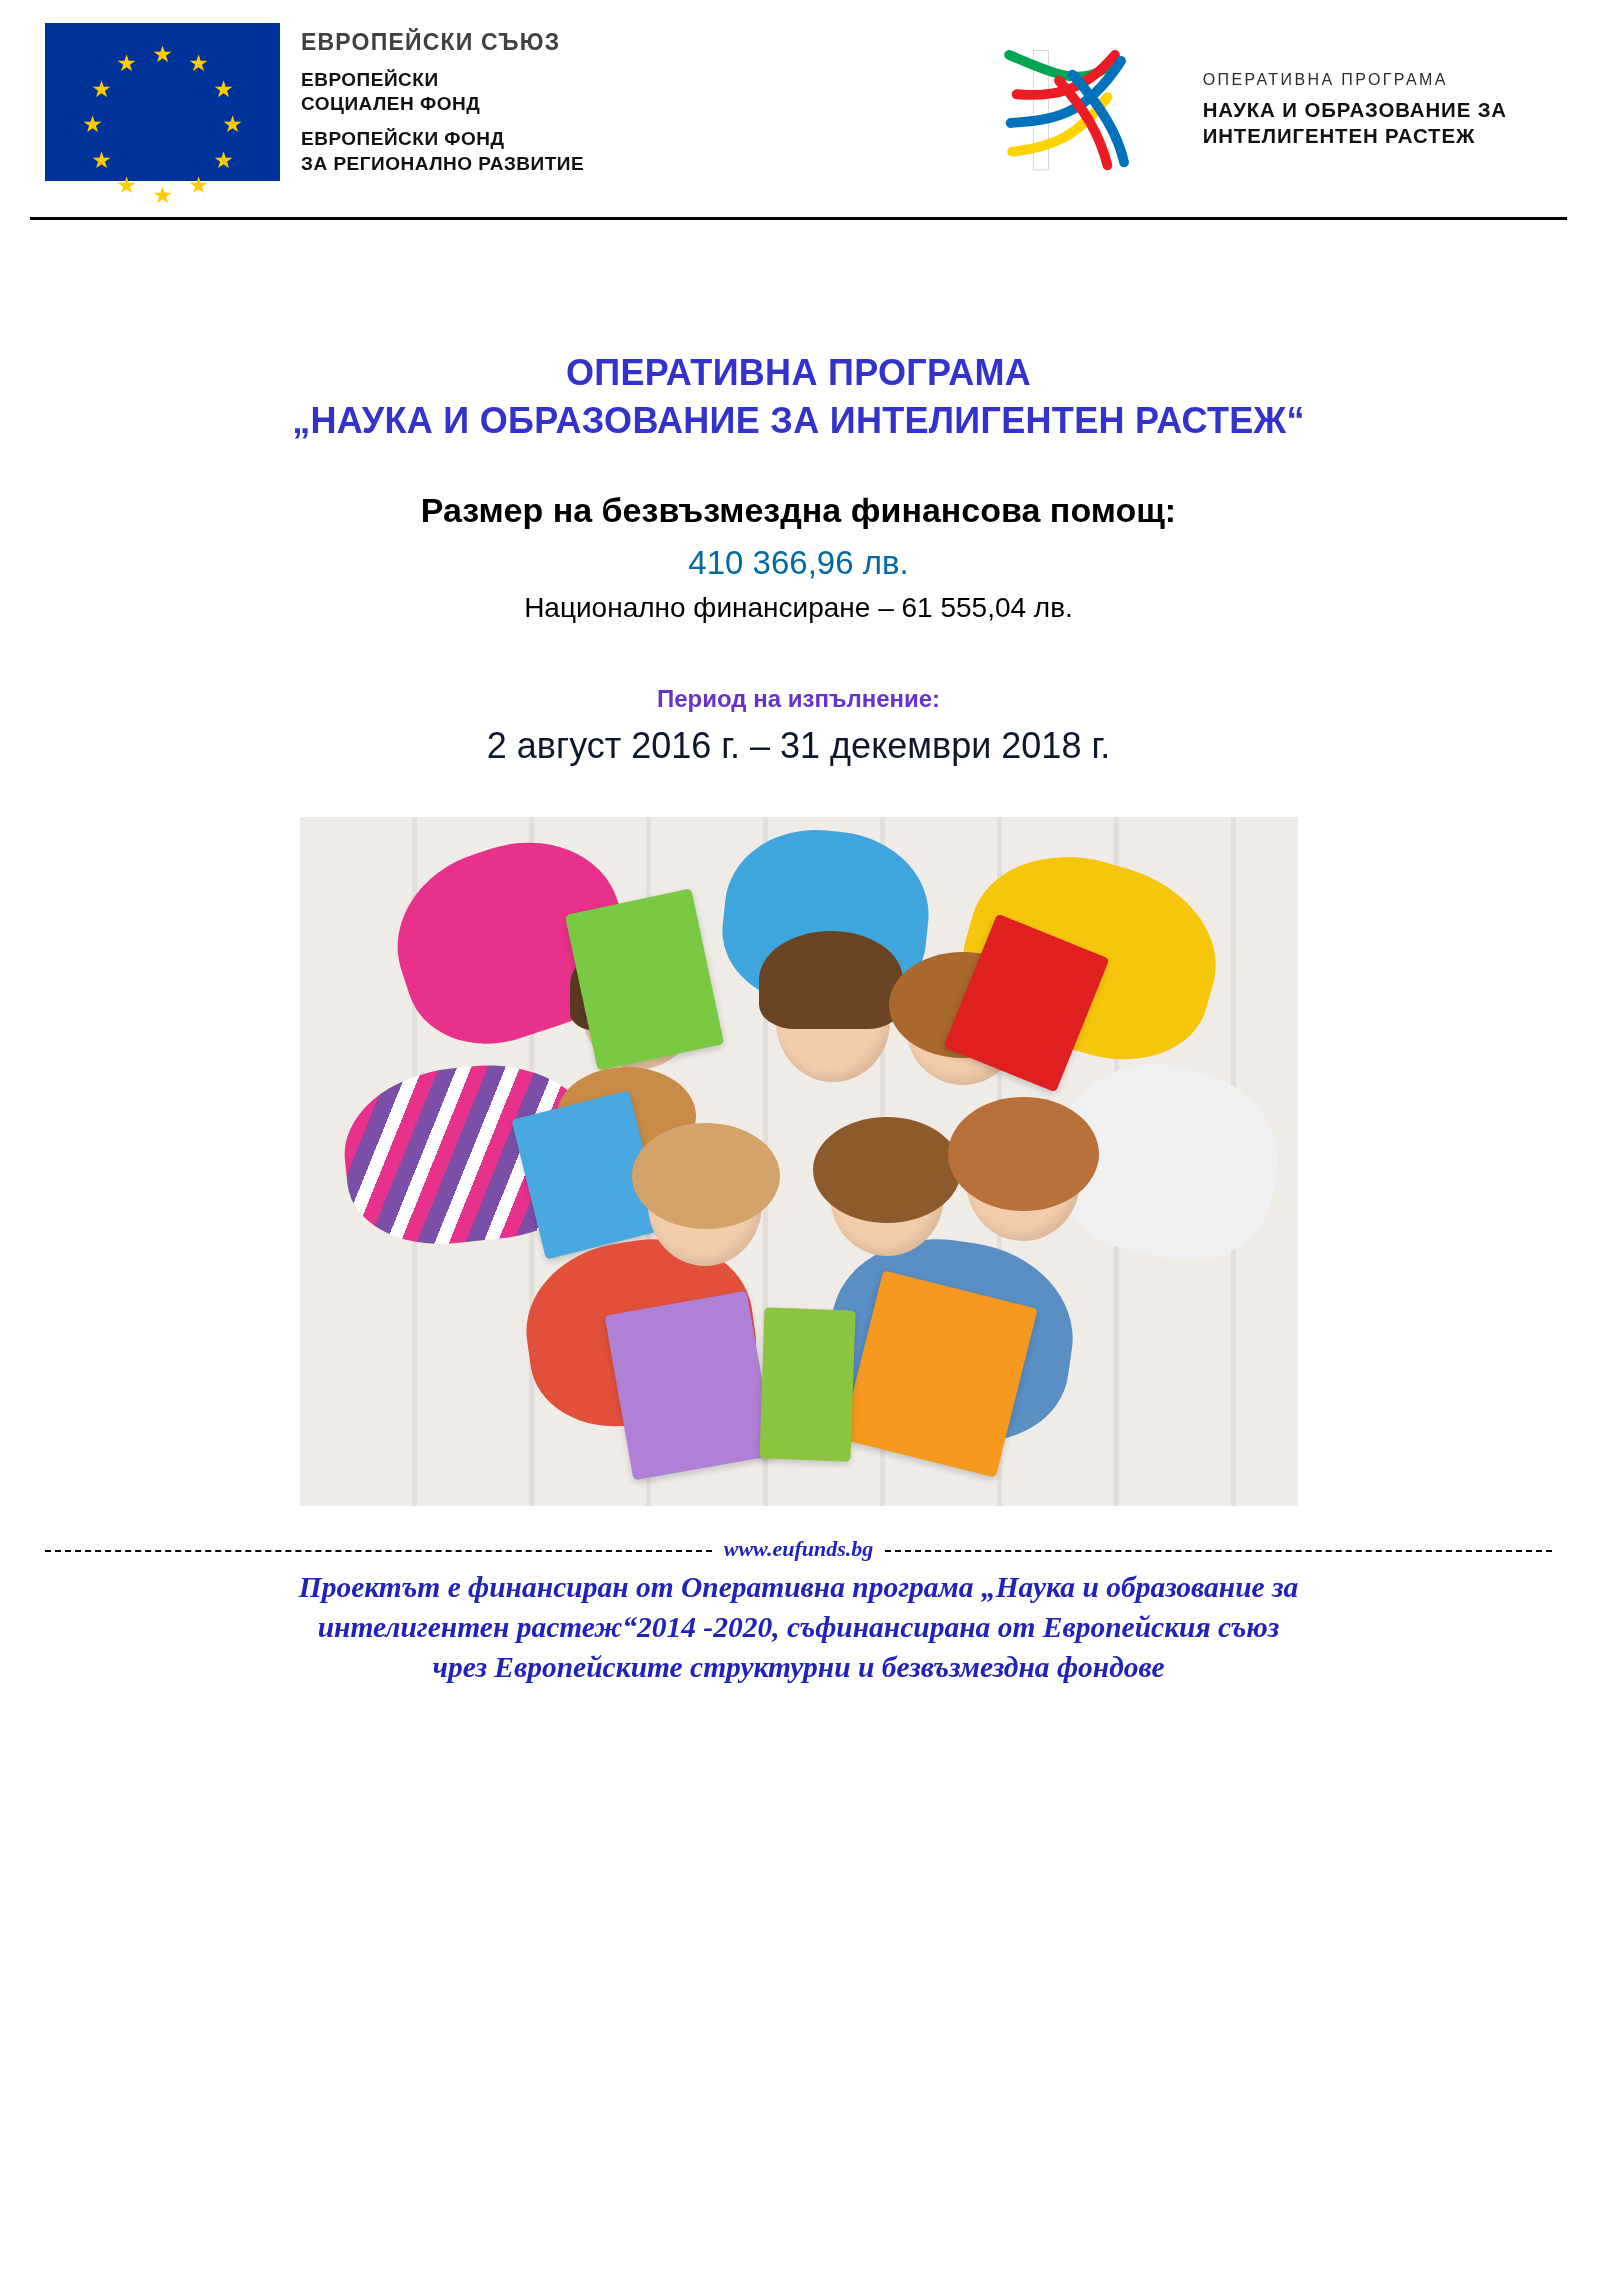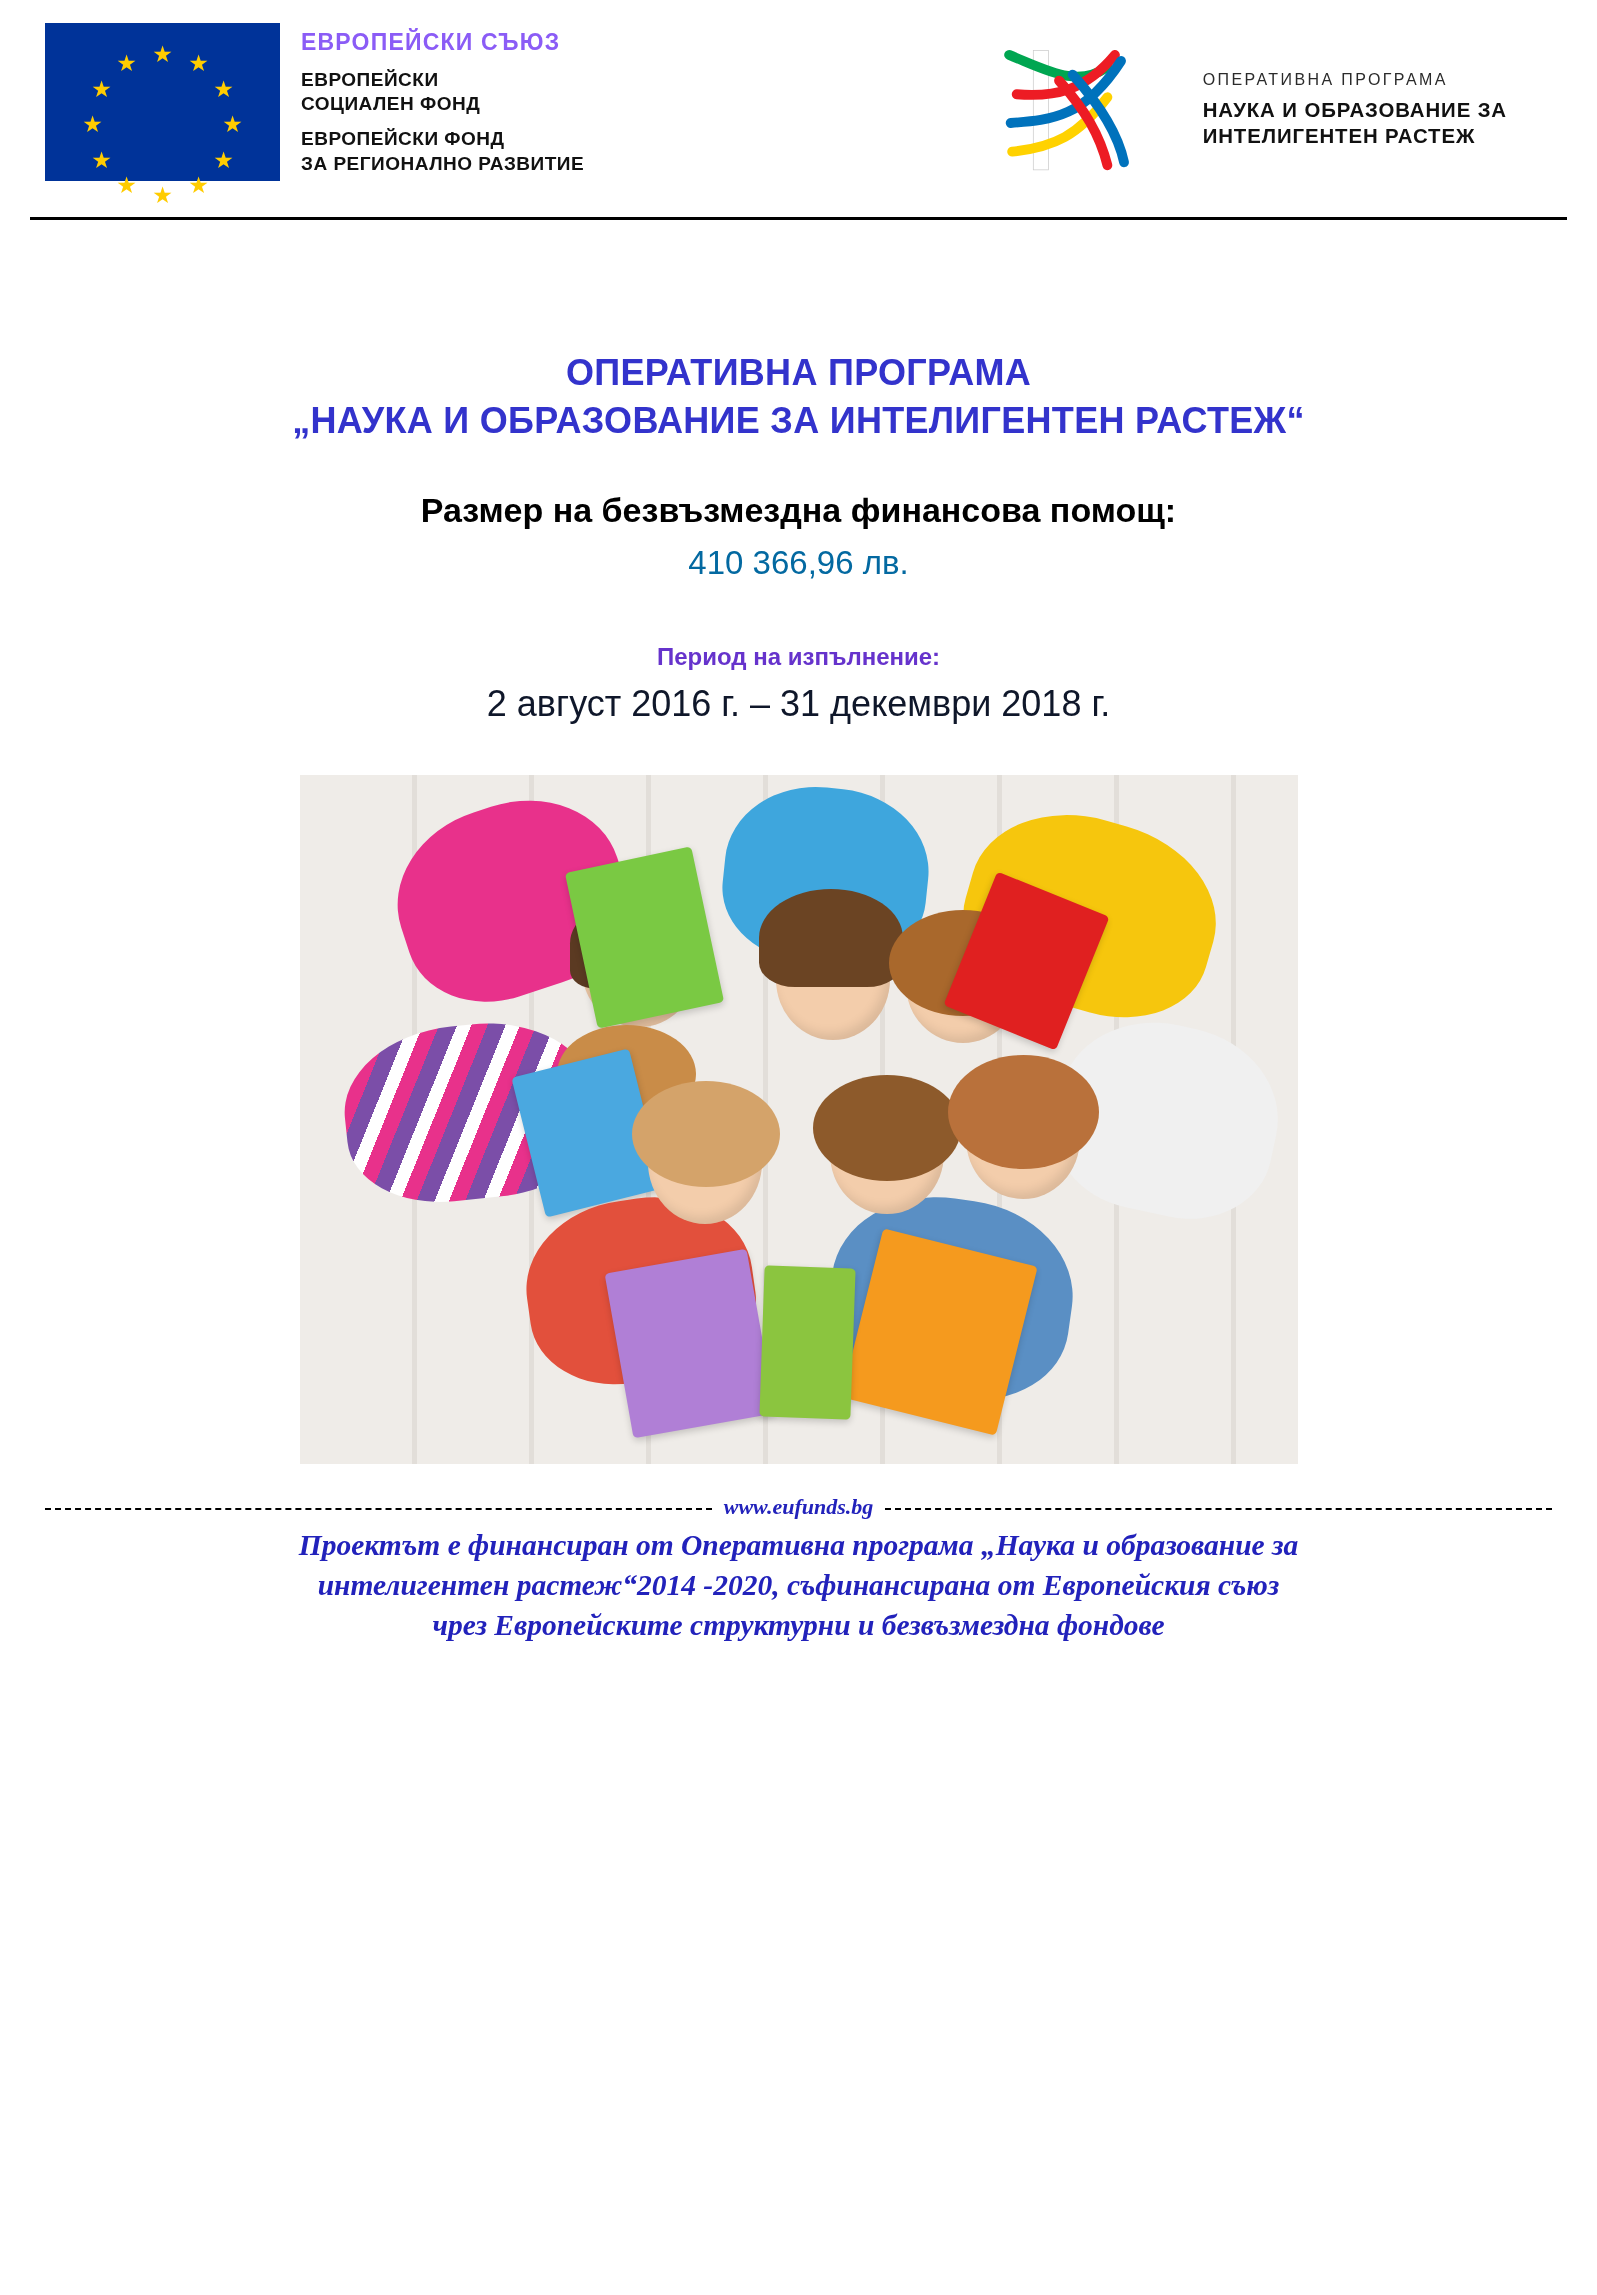--- a/index.html
+++ b/index.html
@@ -48,21 +48,21 @@
     height: 23px;
     text-align: center;
   }
   .eu-text {
     padding-top: 6px;
   }
   .eu-title {
     font-size: 23px;
     font-weight: bold;
     letter-spacing: 1.2px;
-    color: #8b5cf6;
+    color: #404040;
     margin-bottom: 12px;
   }
   .eu-sub {
     font-size: 19px;
     font-weight: bold;
     letter-spacing: 0.5px;
     color: #111111;
     line-height: 1.28;
     margin-bottom: 10.6px;
   }
@@ -293,20 +293,21 @@
 <div class="main">
 
   <div class="op-program">
     <div>ОПЕРАТИВНА ПРОГРАМА</div>
     <div>„НАУКА И ОБРАЗОВАНИЕ ЗА ИНТЕЛИГЕНТЕН РАСТЕЖ“</div>
   </div>
 
 
   <div class="grant-label">Размер на безвъзмездна финансова помощ:</div>
   <div class="grant-amount">410 366,96 лв.</div>
+  <div class="grant-line">Национално финансиране – 61 555,04 лв.</div>
 
   <div class="period-label">Период на изпълнение:</div>
   <div class="period-value">2 август 2016 г. – 31 декември 2018 г.</div>
 
   <div class="photo-wrap">
     <div class="photo">
       <div class="floor"></div>
 
       <div class="kid">
         <div class="body" style="left:98px; top:30px; width:227px; height:189px; background:#e8318b; transform:rotate(-18deg);"></div>

